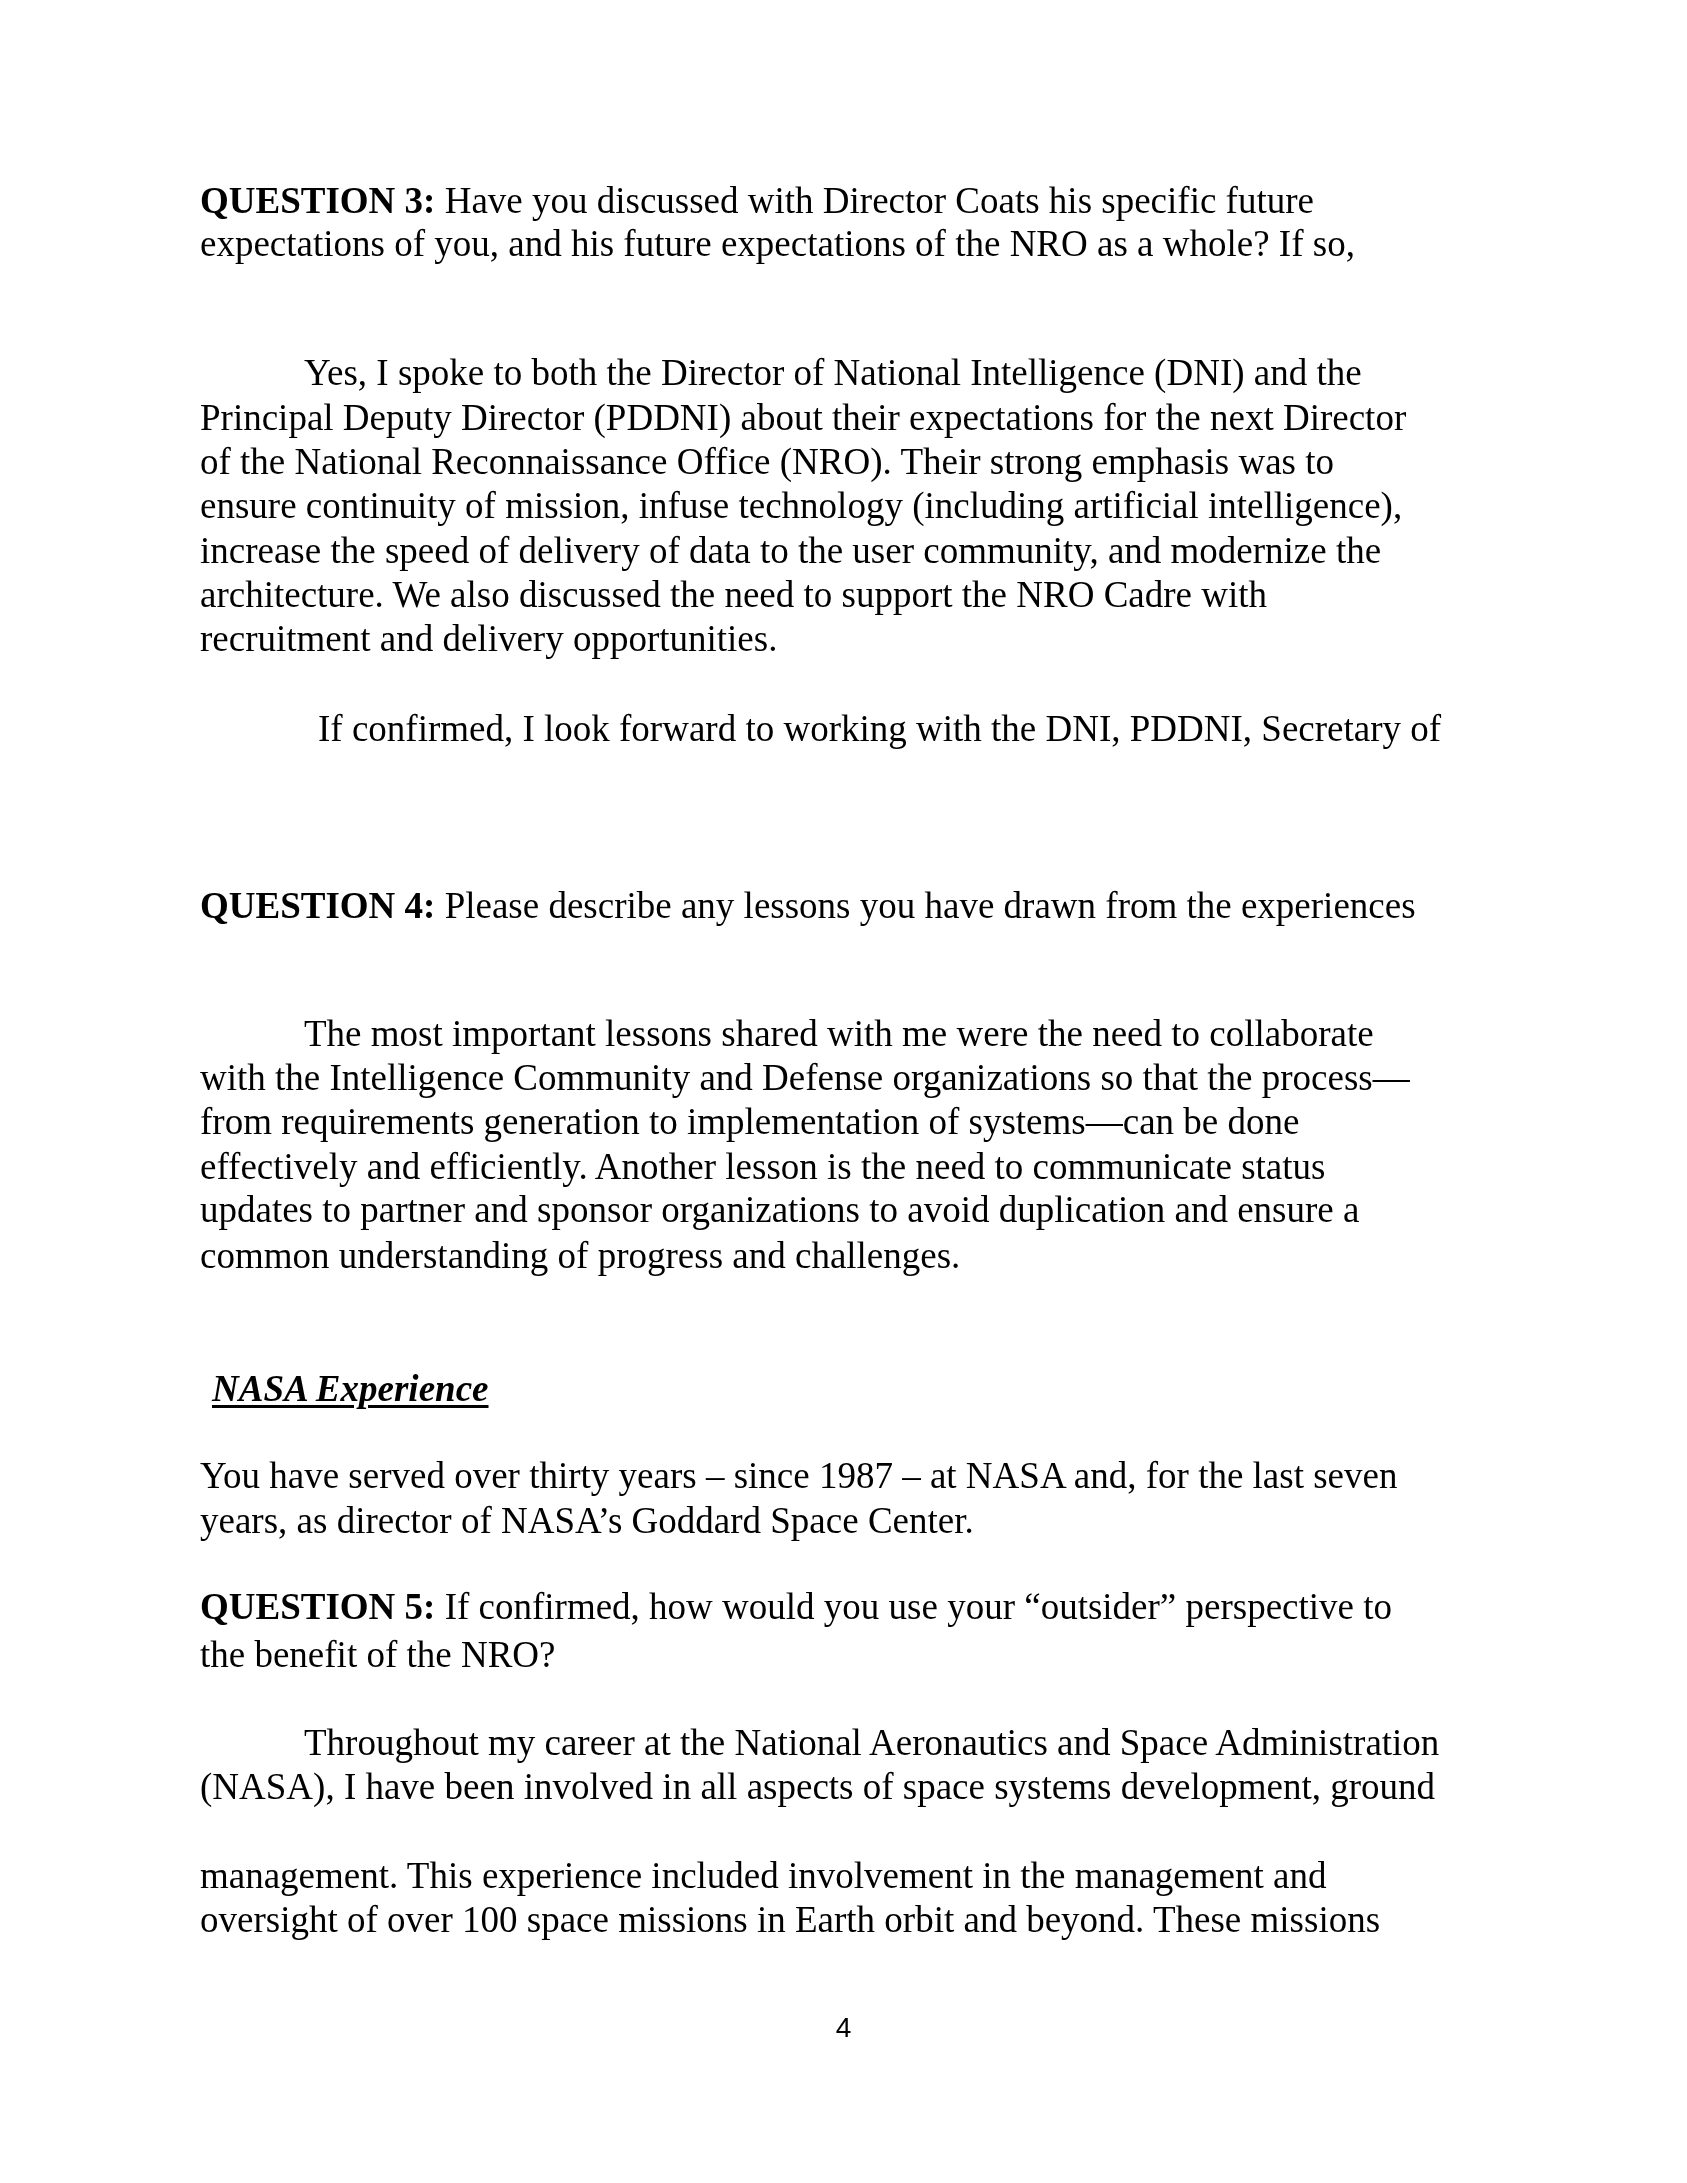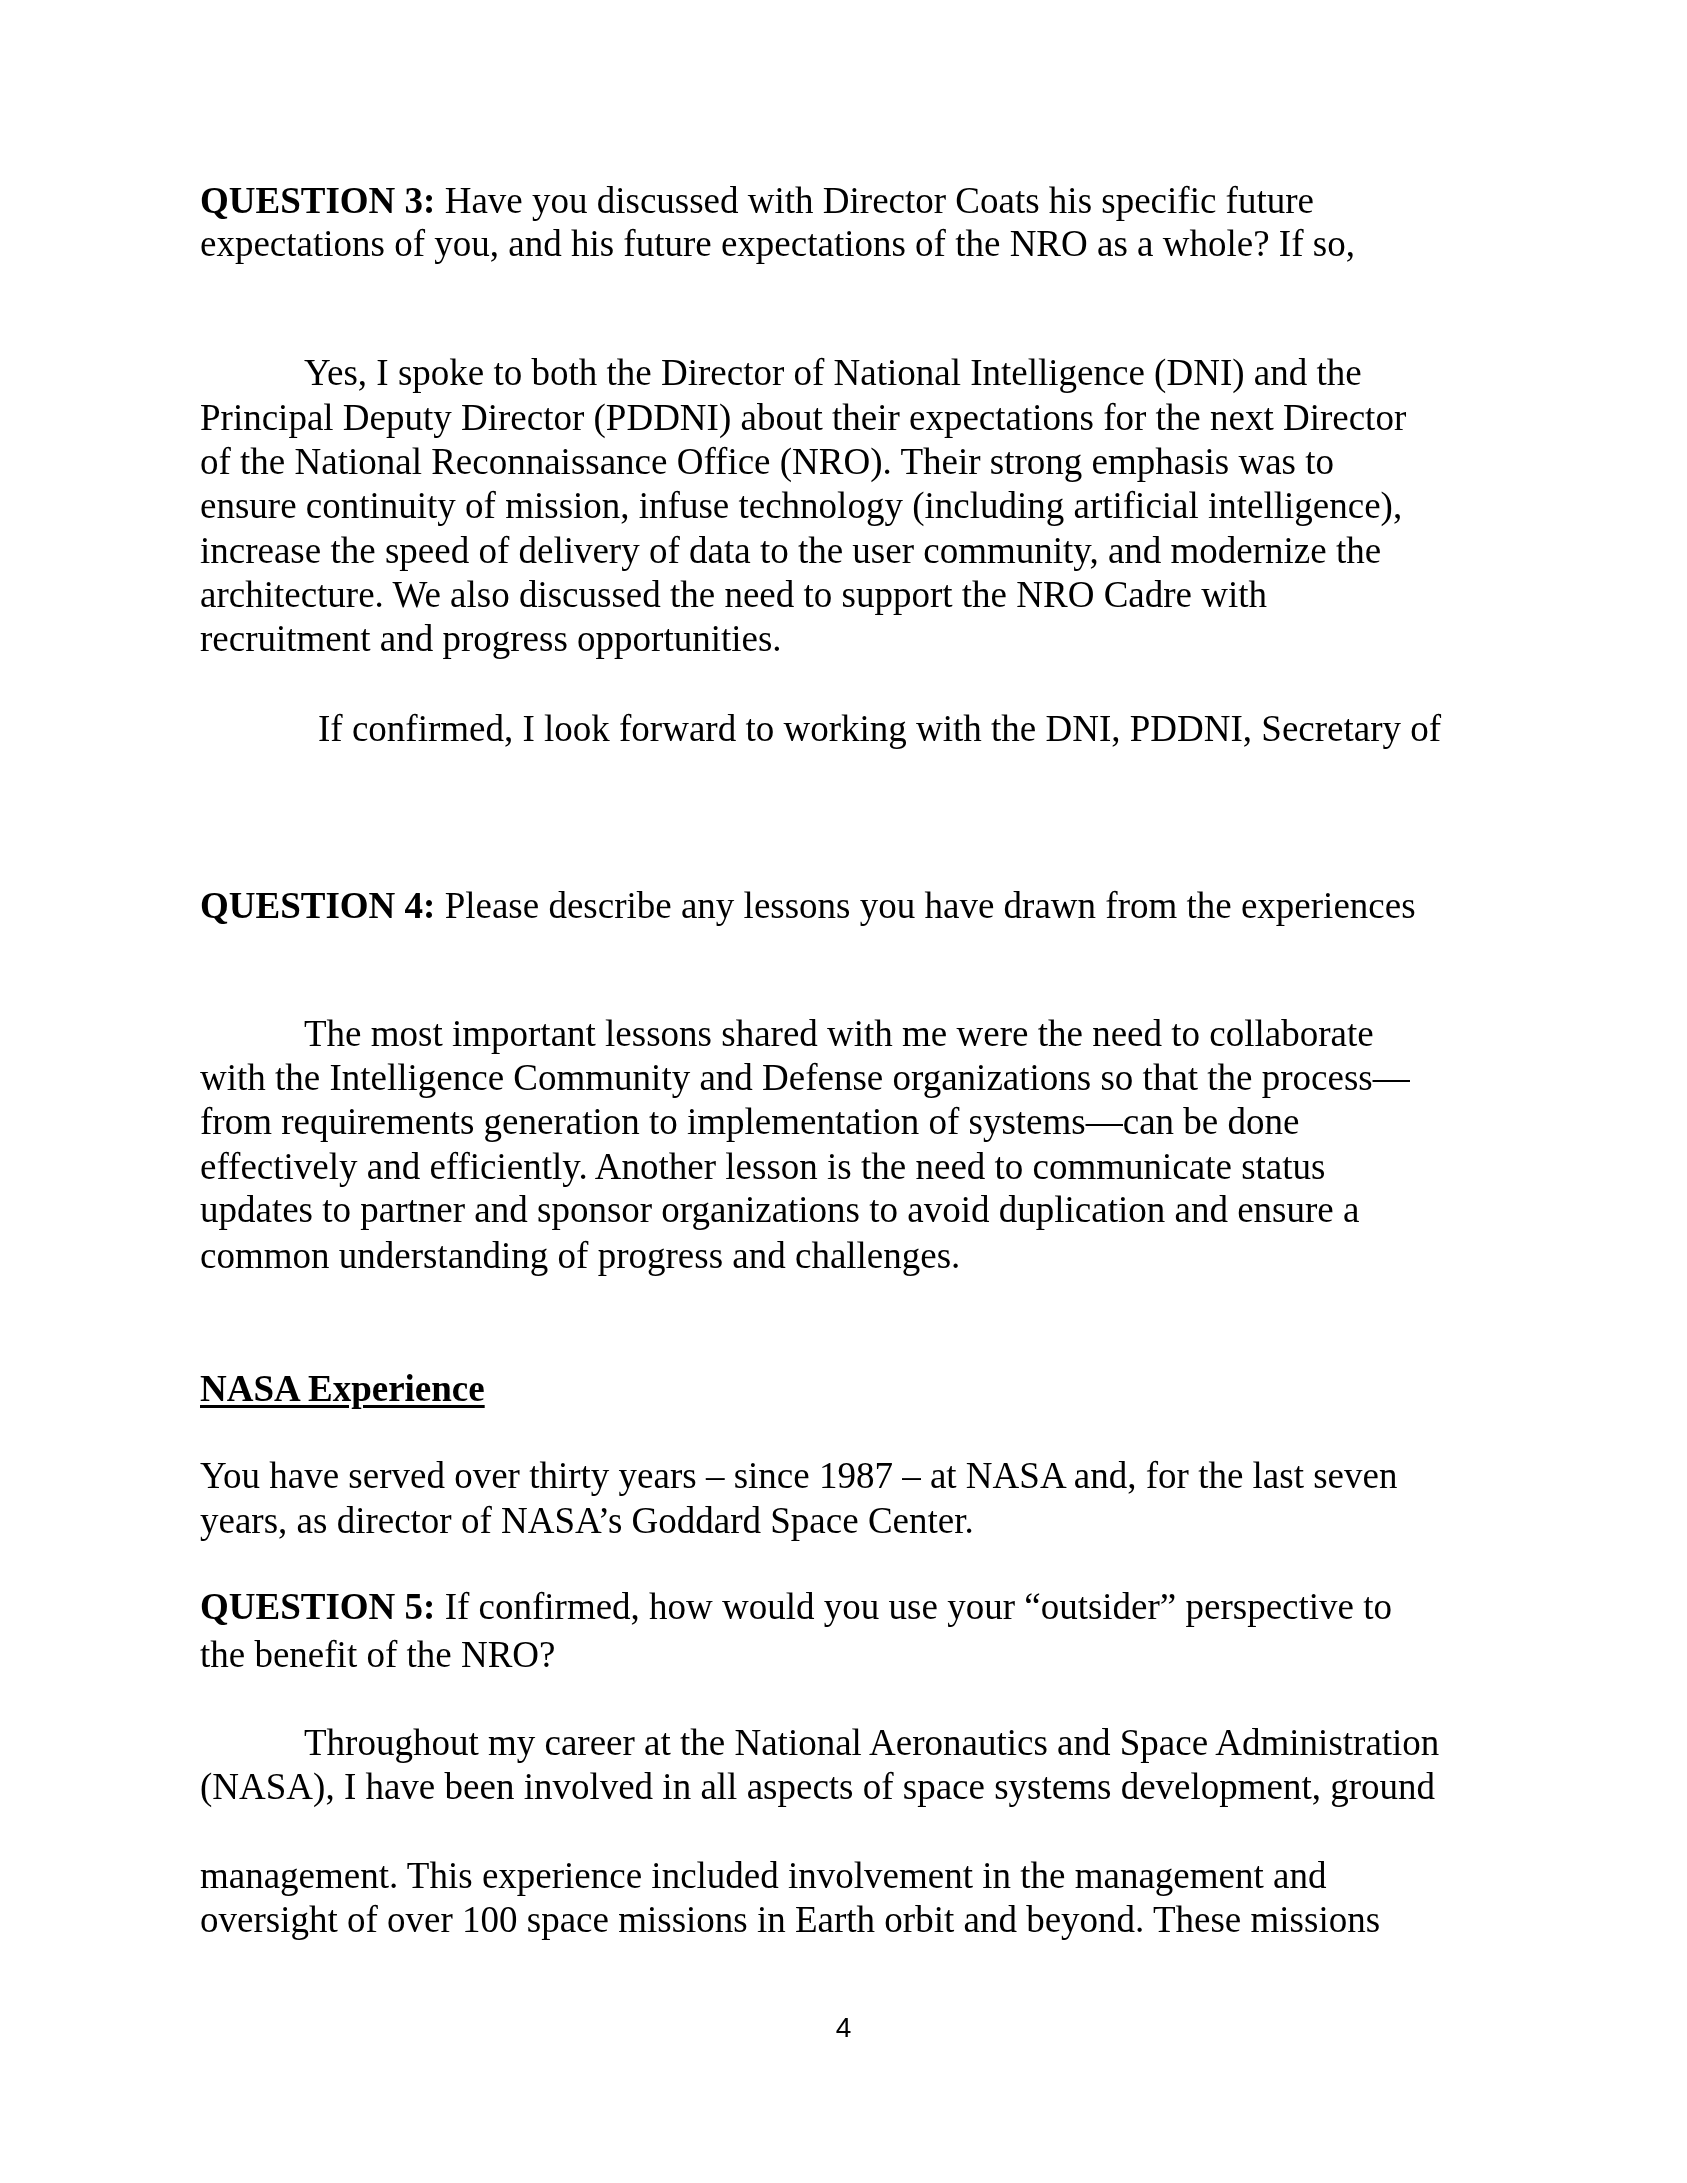--- a/index.html
+++ b/index.html
@@ -11,21 +11,21 @@
     height: 44px;
     line-height: 44px;
     font-family: "Liberation Serif", "DejaVu Serif", serif;
     font-size: 37px;
     color: #000000;
     white-space: nowrap;
   }
   .indent { left: 304px; }
   .indent2 { left: 318px; }
   .q-label { font-weight: bold; }
-  .heading { font-weight: bold; text-decoration: underline; text-decoration-thickness: 2.6px; text-underline-offset: 4px; }
+  .heading { font-weight: bold; font-style: italic; text-decoration: underline; text-decoration-thickness: 2.6px; text-underline-offset: 4px; margin-left: 12px; }
   .pagenum {
     position: absolute;
     left: 0; width: 1687px;
     top: 2011px;
     text-align: center;
     font-family: "Liberation Sans", "DejaVu Sans", sans-serif;
     font-size: 28px;
     line-height: 33px;
     color: #000000;
   }
@@ -37,21 +37,21 @@
 
   <div class="ln" style="top:179px"><span class="q-label">QUESTION 3:</span><span> Have you discussed with Director Coats his specific future</span></div>
   <div class="ln" style="top:222px">expectations of you, and his future expectations of the NRO as a whole? If so,</div>
 
   <div class="ln indent" style="top:351px">Yes, I spoke to both the Director of National Intelligence (DNI) and the</div>
   <div class="ln" style="top:396px">Principal Deputy Director (PDDNI) about their expectations for the next Director</div>
   <div class="ln" style="top:440px">of the National Reconnaissance Office (NRO).  Their strong emphasis was to</div>
   <div class="ln" style="top:484px">ensure continuity of mission, infuse technology (including artificial intelligence),</div>
   <div class="ln" style="top:529px">increase the speed of delivery of data to the user community, and modernize the</div>
   <div class="ln" style="top:573px">architecture.  We also discussed the need to support the NRO Cadre with</div>
-  <div class="ln" style="top:617px">recruitment and progress opportunities.</div>
+  <div class="ln" style="top:617px">recruitment and delivery opportunities.</div>
 
   <div class="ln indent2" style="top:707px">If confirmed, I look forward to working with the DNI, PDDNI, Secretary of</div>
 
   <div class="ln" style="top:884px"><span class="q-label">QUESTION 4:</span><span> Please describe any lessons you have drawn from the experiences</span></div>
 
   <div class="ln indent" style="top:1012px">The most important lessons shared with me were the need to collaborate</div>
   <div class="ln" style="top:1056px">with the Intelligence Community and Defense organizations so that the process—</div>
   <div class="ln" style="top:1100px">from requirements generation to implementation of systems—can be done</div>
   <div class="ln" style="top:1188px">updates to partner and sponsor organizations to avoid duplication and ensure a</div>
   <div class="ln" style="top:1145px">effectively and efficiently.  Another lesson is the need to communicate status</div>

